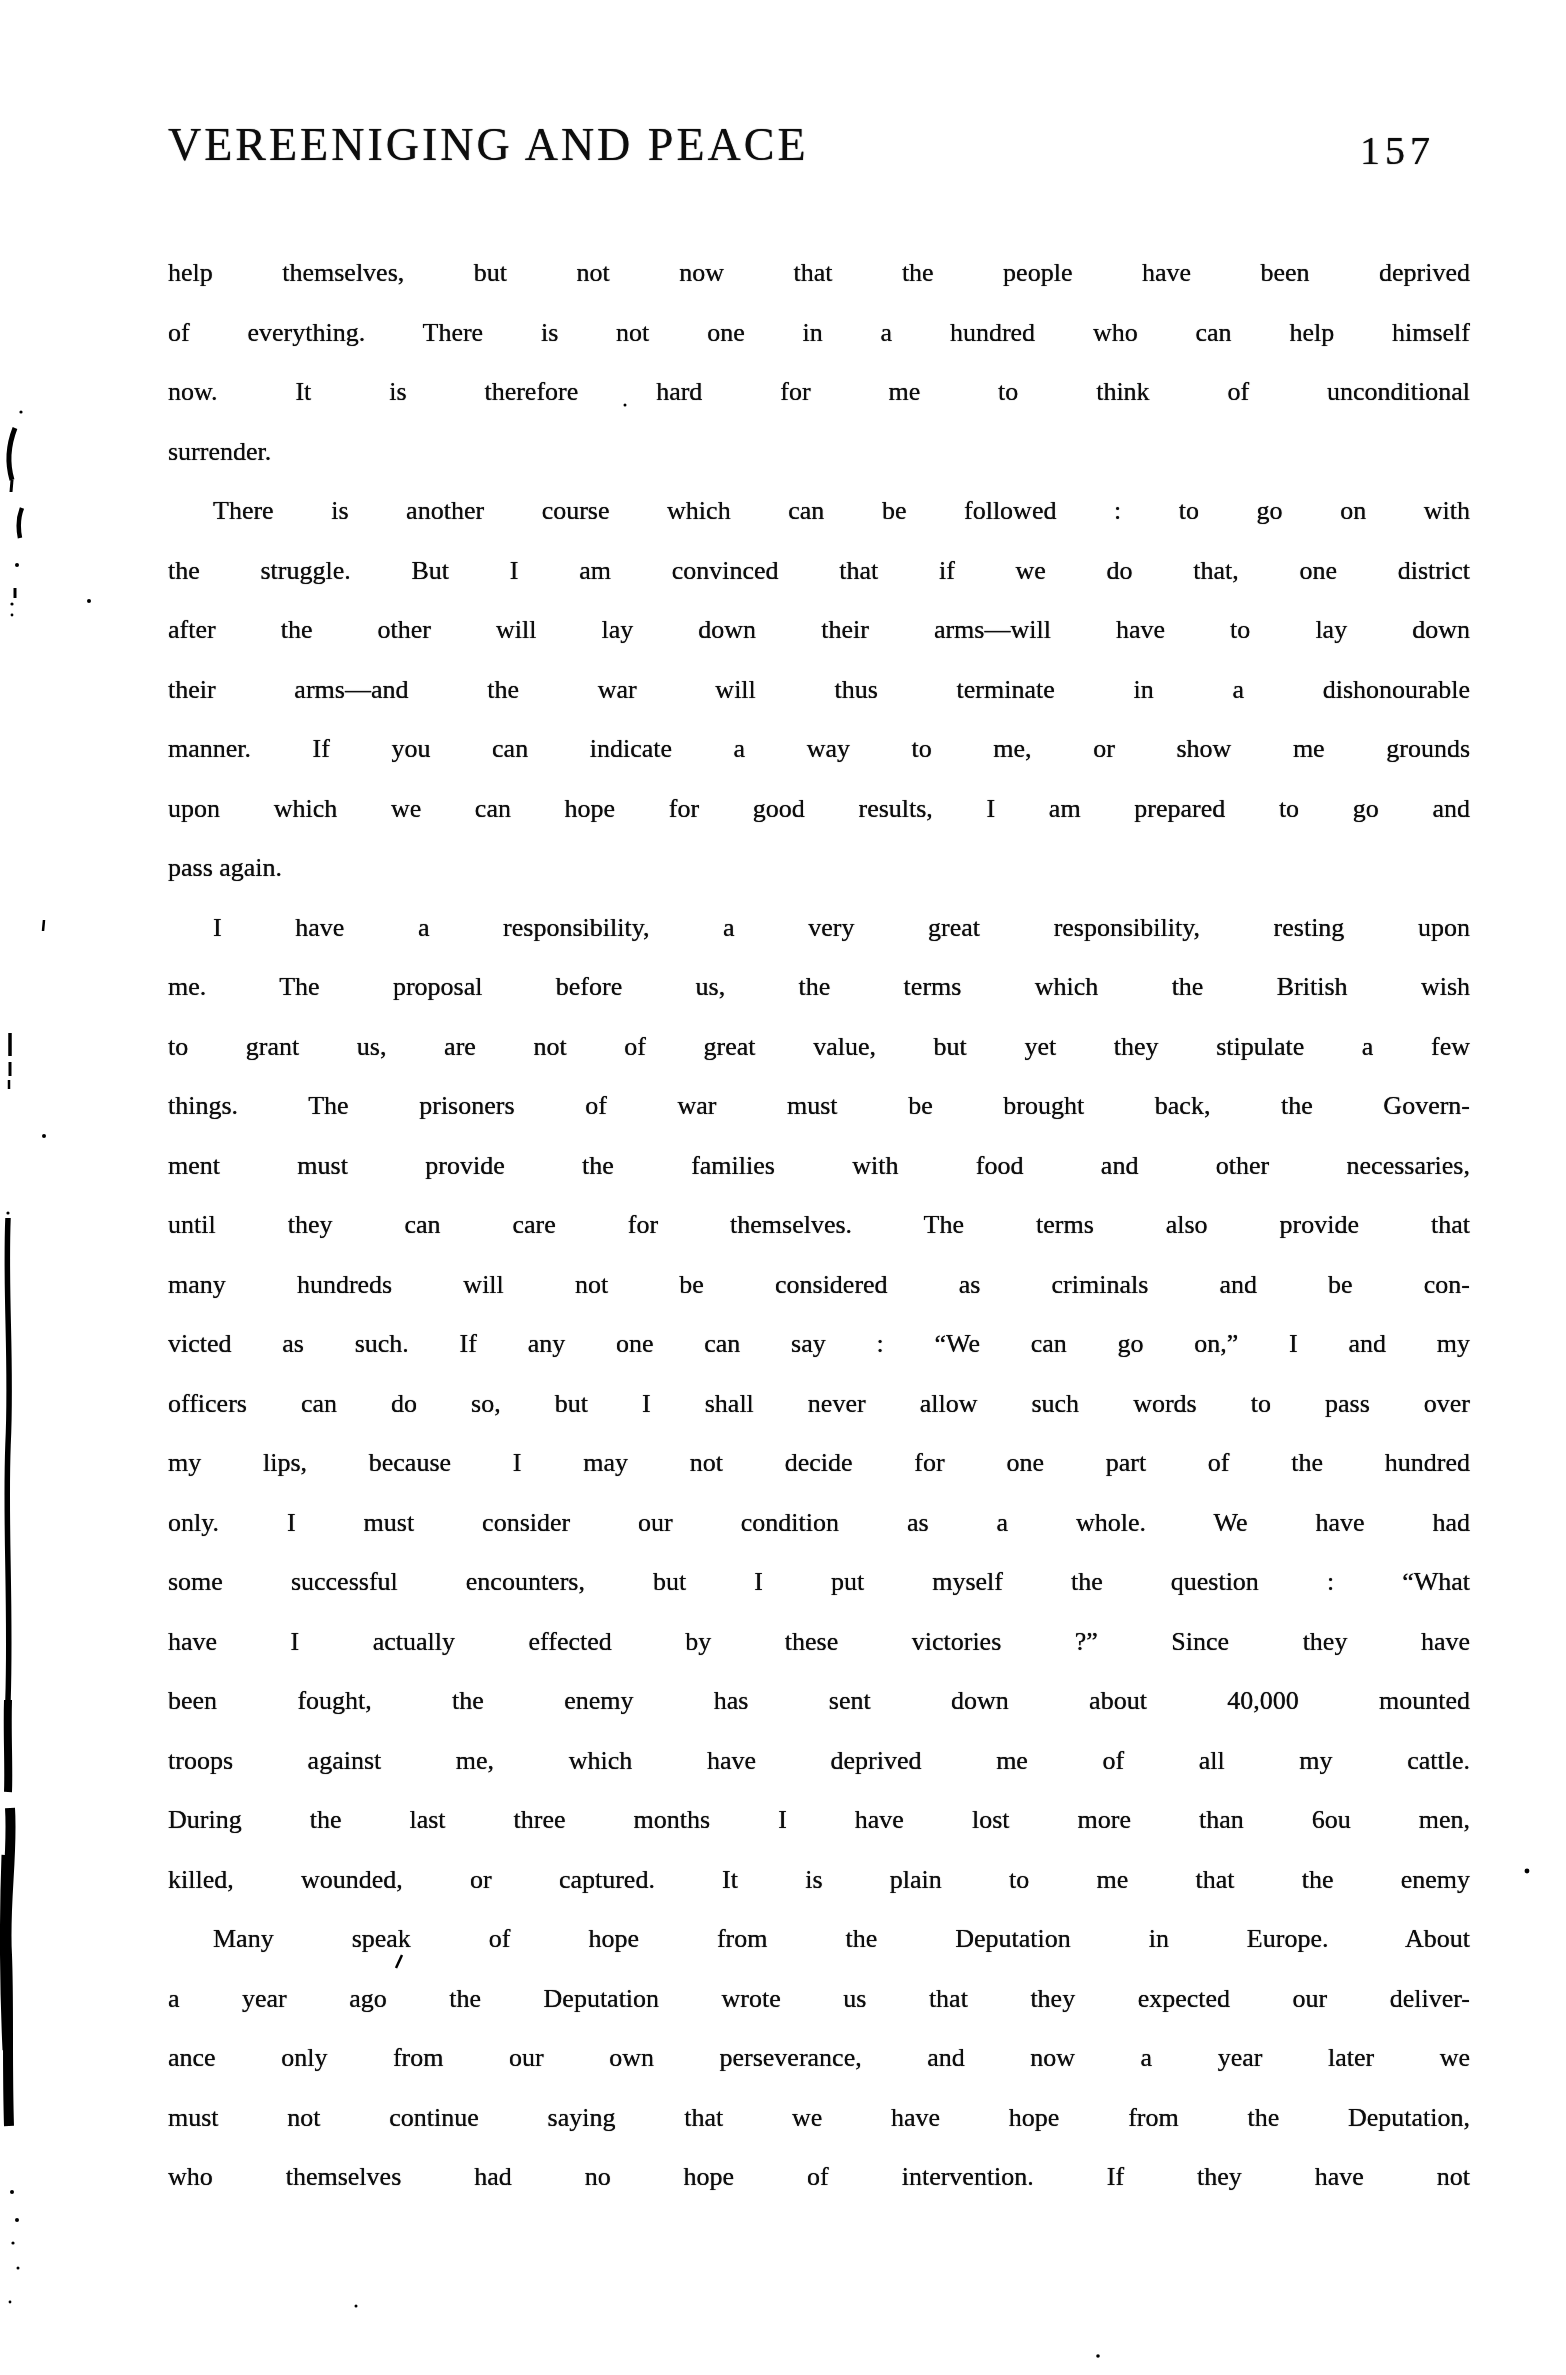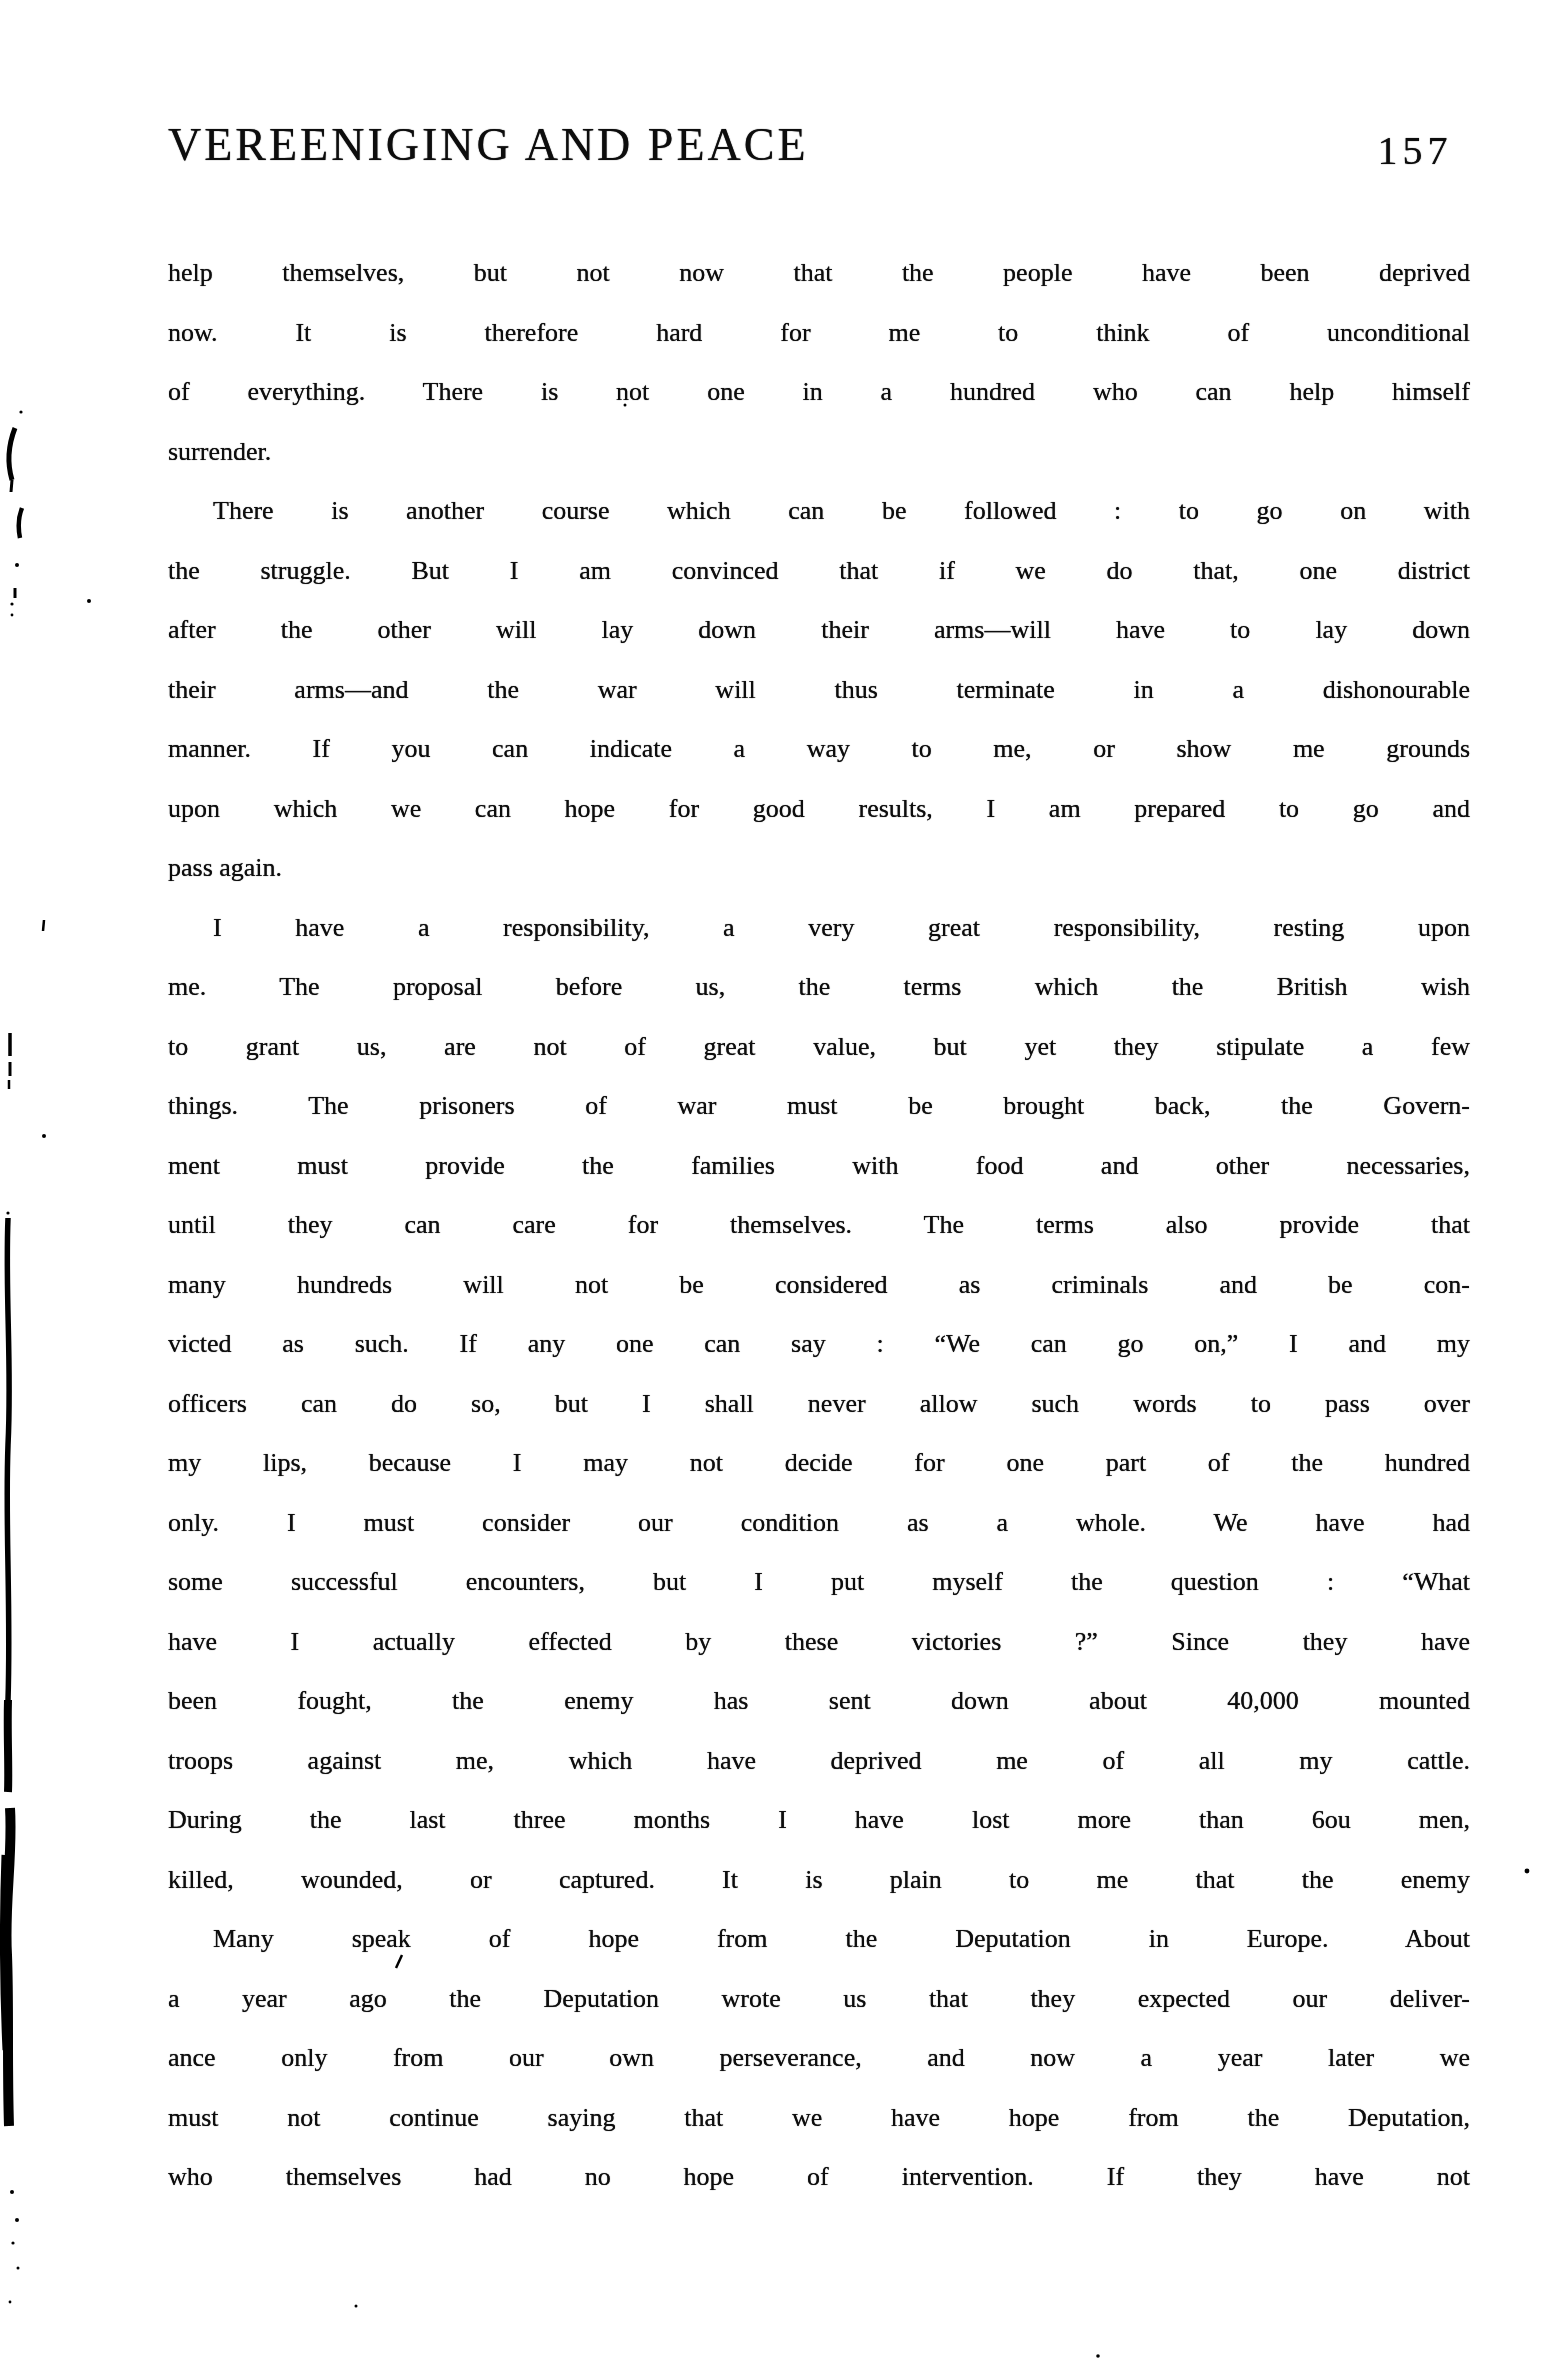--- a/index.html
+++ b/index.html
@@ -17,21 +17,21 @@
     position: absolute;
     top: 118px; left: 168px; width: 1302px;
     font-size: 46px;
     letter-spacing: 3px;
     text-shadow: 0 0 1px rgba(0,0,0,0.85);
     white-space: nowrap;
   }
   .page-number {
     position: absolute;
     top: 127px; left: 1360px; width: 110px;
-    text-align: center;
+    text-align: left;
     font-size: 40px;
     letter-spacing: 5px;
     text-shadow: 0 0 1px rgba(0,0,0,0.85);
   }
 
   .body-text {
     position: absolute;
     top: 243px; left: 168px; width: 1302px;
   }
   .line {
@@ -95,22 +95,22 @@
       <circle cx="356" cy="2306" r="1.5" stroke="none"></circle>
     </g>
   </svg>
 
   <div class="running-head">VEREENIGING AND PEACE</div>
 
   <div class="page-number">157</div>
 
   <main class="body-text">
       <div class="line">help themselves, but not now that the people have been deprived</div>
+      <div class="line">of everything.  There is not one in a hundred who can help himself</div>
       <div class="line">now.  It is therefore hard for me to think of unconditional</div>
-      <div class="line">of everything.  There is not one in a hundred who can help himself</div>
       <div class="line para-end">surrender.</div>
       <div class="line indent">There is another course which can be followed : to go on with</div>
       <div class="line">the struggle.  But I am convinced that if we do that, one district</div>
       <div class="line">after the other will lay down their arms—will have to lay down</div>
       <div class="line">their arms—and the war will thus terminate in a dishonourable</div>
       <div class="line">manner.  If you can indicate a way to me, or show me grounds</div>
       <div class="line">upon which we can hope for good results, I am prepared to go and</div>
       <div class="line para-end">pass again.</div>
       <div class="line indent">I have a responsibility, a very great responsibility, resting upon</div>
       <div class="line">me.  The proposal before us, the terms which the British wish</div>

